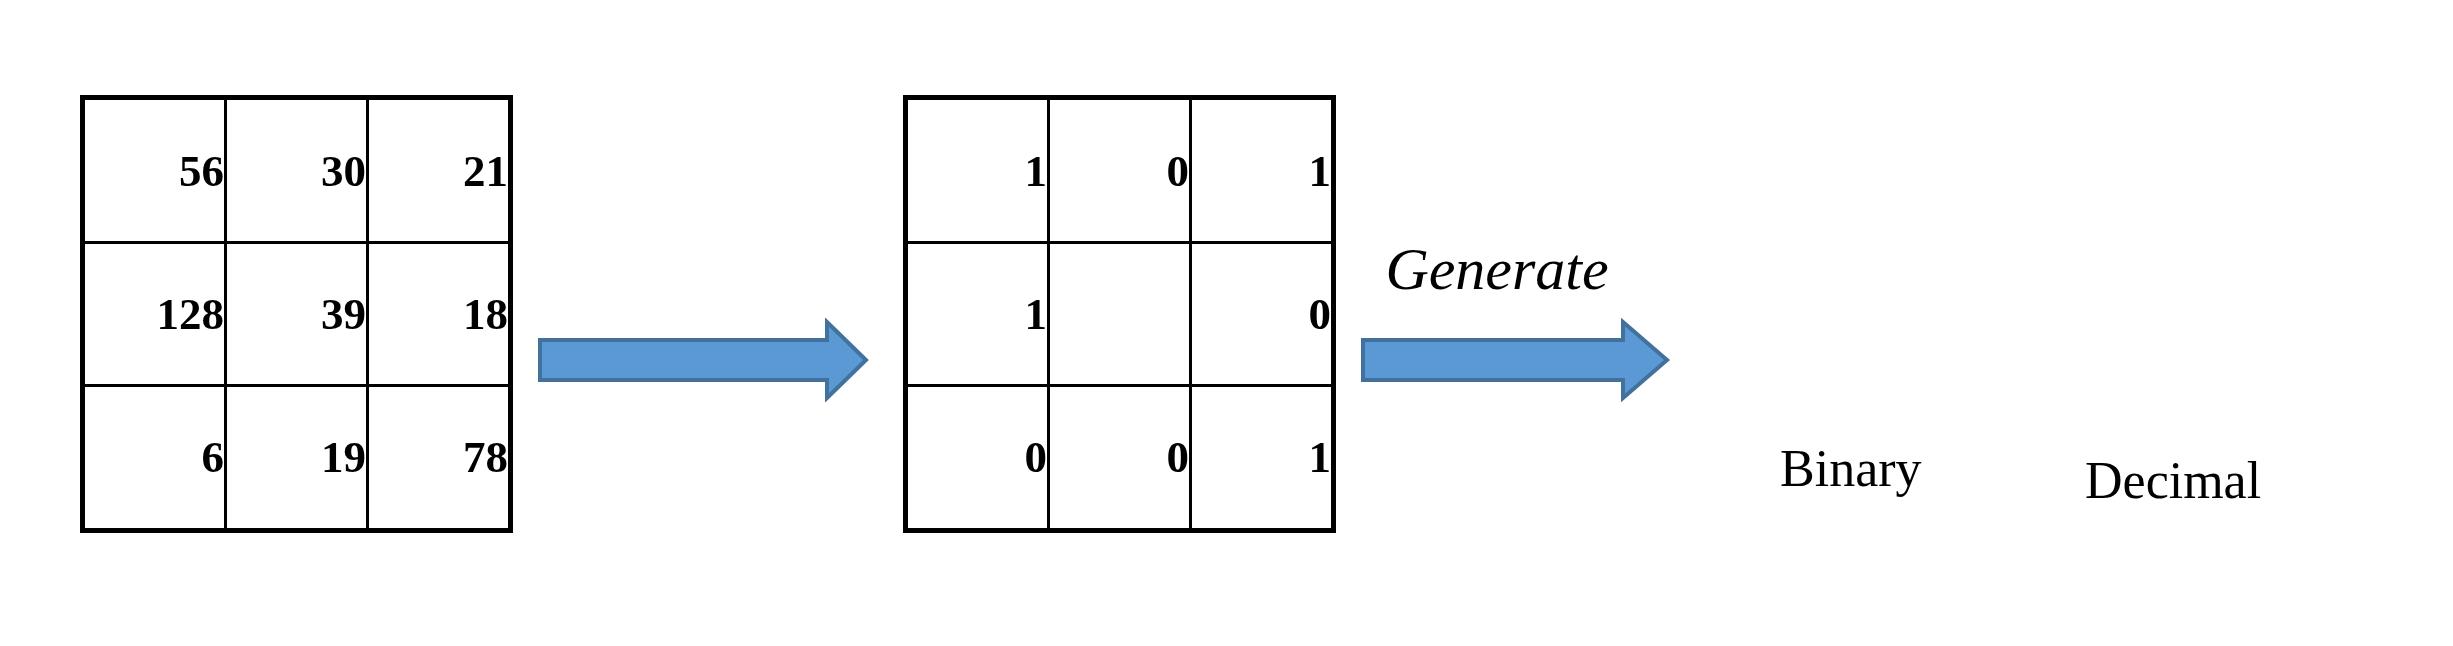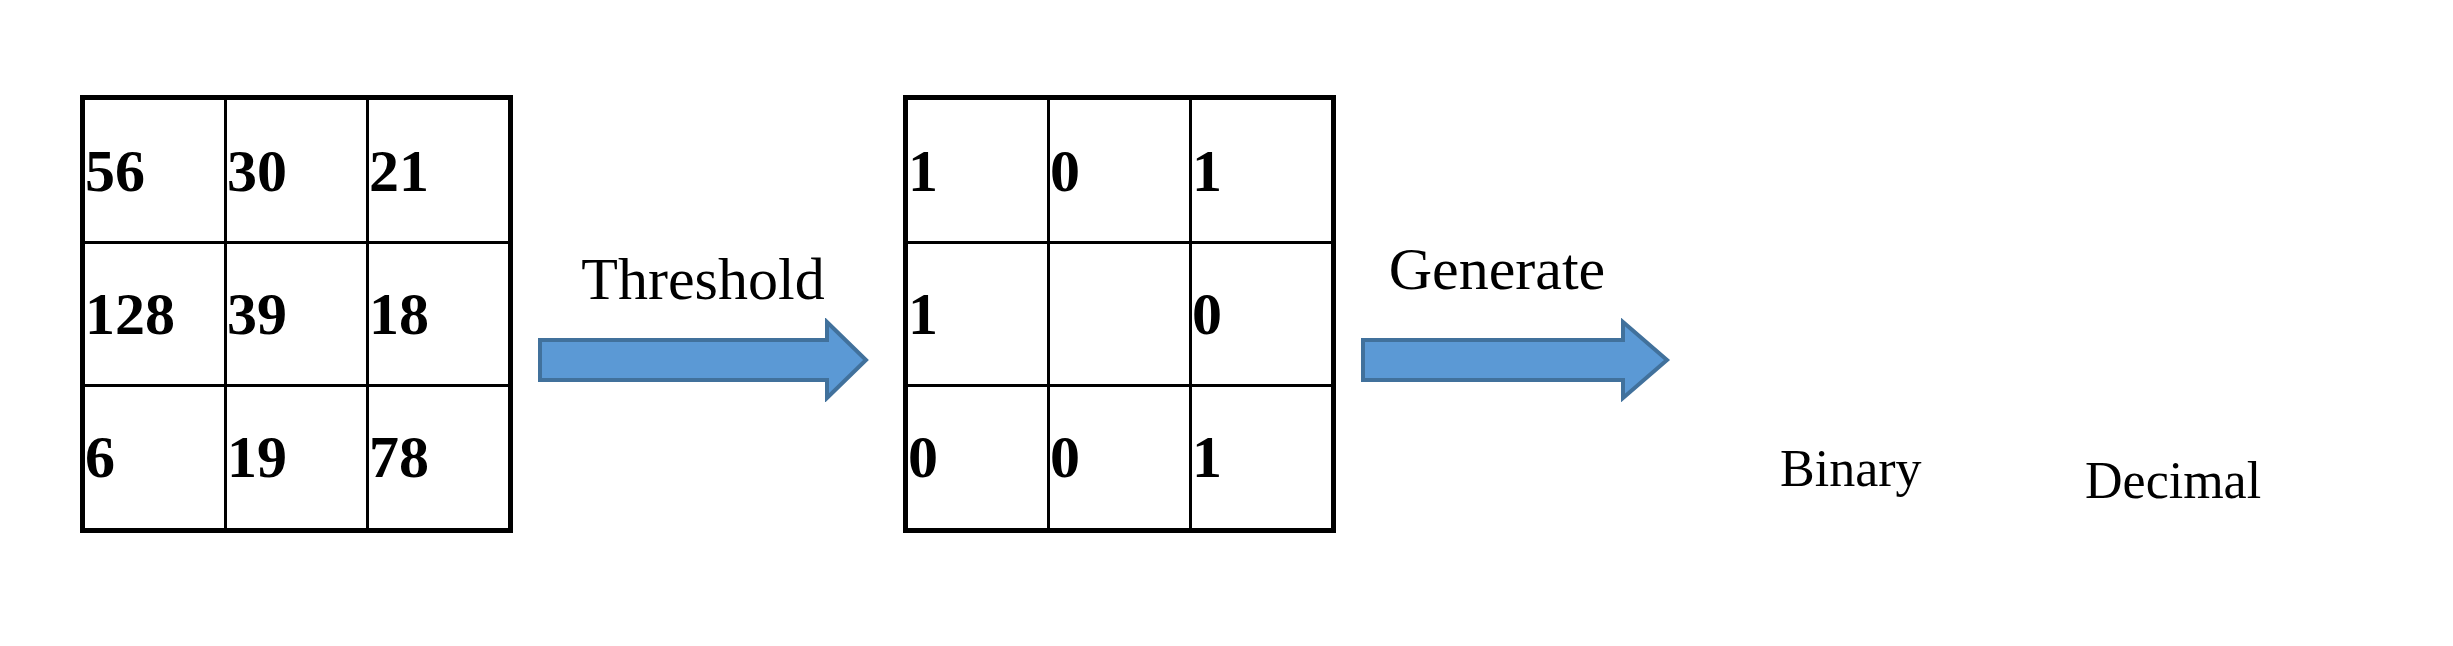--- a/index.html
+++ b/index.html
@@ -21,39 +21,39 @@
   table.cellgrid{
     position:absolute;
     border-collapse:collapse;
     table-layout:fixed;
     background:#ffffff;
   }
   table.cellgrid{border:5px solid var(--grid-line);}
   table.cellgrid td{
     border:3px solid var(--grid-line);
     width:33.33%;
-    text-align:left;
+    text-align:right;
     vertical-align:middle;
     font-weight:bold;
-    font-size:60px;
+    font-size:45px;
     line-height:60px;
     padding:0;
   }
   #pixel-grid{left:80px;top:95px;width:433px;height:438px;}
   #binary-grid{left:903px;top:95px;width:433px;height:438px;}
 
   .step-label{
     position:absolute;
     font-size:60px;
     line-height:60px;
     text-align:center;
     white-space:nowrap;
   }
   #threshold-label{left:540px;top:249px;width:326px;}
-  #generate-label{left:1345px;top:239px;width:304px;}
+  #generate-label{left:1345px;top:239px;width:304px;font-style:italic;}
 
   .arrow-svg{position:absolute;display:block;}
   #threshold-arrow{left:536px;top:318px;}
   #generate-arrow{left:1359px;top:318px;}
   .arrow-svg polygon{
     fill:var(--arrow-fill);
     stroke:var(--arrow-border);
     stroke-width:4;
     stroke-linejoin:miter;
   }
@@ -100,21 +100,20 @@
       <td>18</td>
     </tr>
     <tr>
       <td>6</td>
       <td>19</td>
       <td>78</td>
     </tr>
   </tbody>
     </table>
 
-  <div id="threshold-label" class="step-label">Threshold</div>
   <svg id="threshold-arrow" class="arrow-svg" width="334" height="84" viewBox="-4 -4 334 84" aria-hidden="true">
     <polygon points="0,18 287,18 287,0 326,38 287,76 287,58 0,58"></polygon>
   </svg>
 
   <table id="binary-grid" class="cellgrid">
     <tbody>
         <tr>
       <td>1</td>
       <td>0</td>
       <td>1</td>

